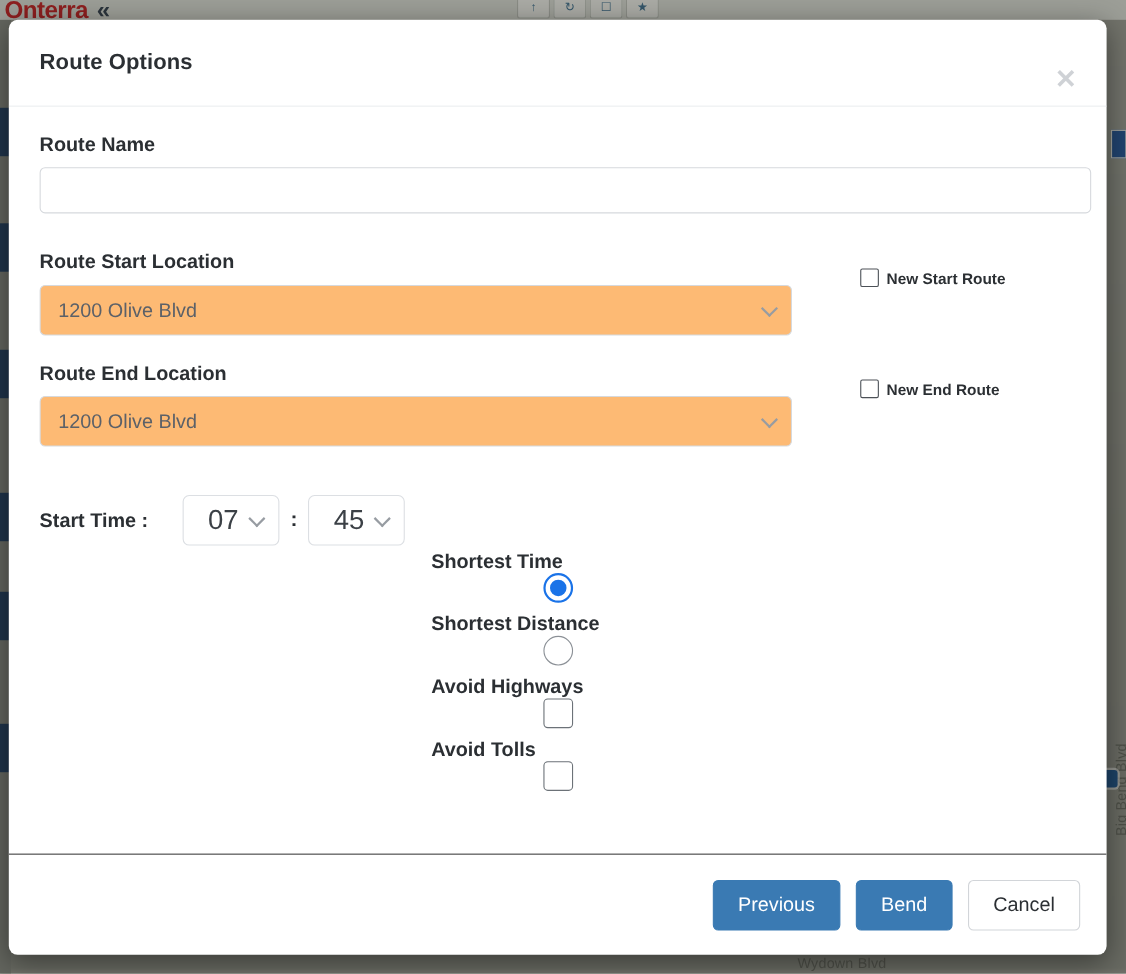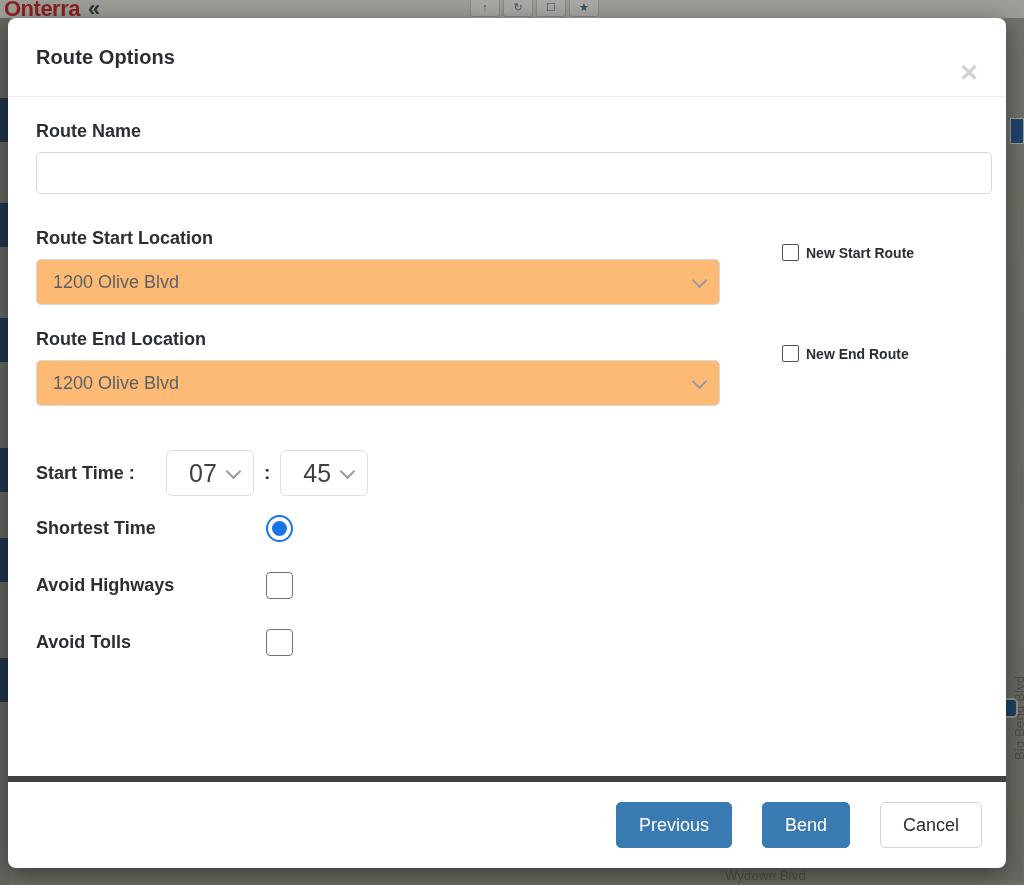--- a/index.html
+++ b/index.html
@@ -291,20 +291,21 @@
     font-weight: 700;
     color: #2b2f33;
     margin: 0 10px;
   }
 
   
   .option-row {
     display: flex;
     align-items: center;
     height: 57px;
+    flex-direction: column;
   }
   .option-label {
     font-size: 18px;
     font-weight: 700;
     color: #2b2f33;
     width: 230px;
   }
   .radio-outer {
     width: 27px; height: 27px;
     border-radius: 50%;
@@ -330,25 +331,25 @@
     border: 1.5px solid #6c7278;
     border-radius: 4px;
     background: #fff;
     cursor: pointer;
     flex: none;
   }
 
   #modal-footer {
     flex: none;
     height: 92px;
-    border-top: 6px solid #404040;
+    border-top: 1px solid #404040;
     display: flex;
     align-items: center;
     justify-content: flex-end;
-    gap: 30px;
+    gap: 14px;
     padding: 0 24px;
   }
   .btn {
     height: 46px;
     border-radius: 5px;
     font-size: 18px;
     padding: 0 22px;
     cursor: pointer;
     font-family: "Liberation Sans", sans-serif;
   }
@@ -453,20 +454,24 @@
         <span class="sel-val">45</span>
         <span class="chevron-down"></span>
       </div>
     </div>
 
     <div class="option-row" style="margin-top:4px;">
       <span class="option-label">Shortest Time</span>
       <span class="radio-outer checked"></span>
     </div>
 
+    <div class="option-row">
+      <span class="option-label">Shortest Distance</span>
+      <span class="radio-outer"></span>
+    </div>
 
     <div class="option-row">
       <span class="option-label">Avoid Highways</span>
       <span class="square-box"></span>
     </div>
 
     <div class="option-row">
       <span class="option-label">Avoid Tolls</span>
       <span class="square-box"></span>
     </div>

